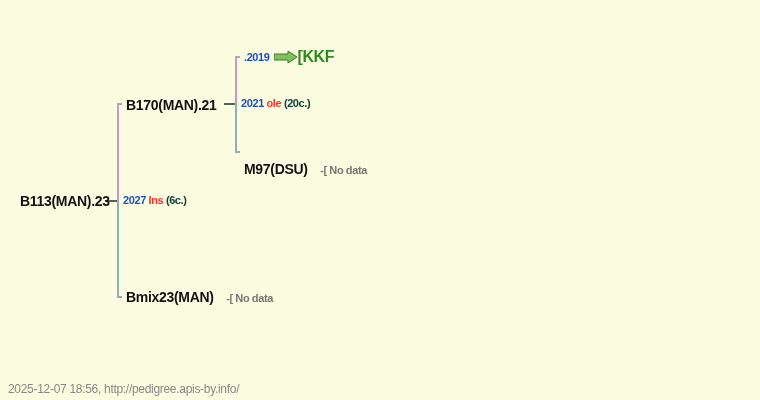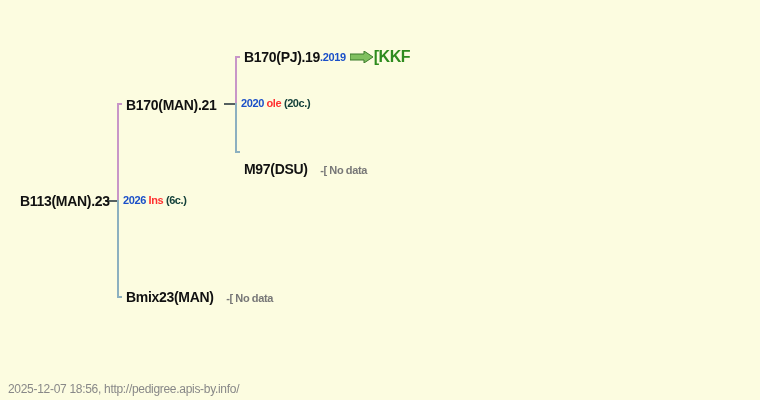--- a/index.html
+++ b/index.html
@@ -37,41 +37,40 @@
 <div class="hline" style="left:224px; top:103px; width:12px; background:#556060;"></div>
 <div class="vline" style="left:235px; top:56px; height:48px; background:#c896c8;"></div>
 <div class="vline" style="left:235px; top:103px; height:49px; background:#8cb0c0;"></div>
 <div class="hline" style="left:235px; top:56px; width:5px; background:#c896c8;"></div>
 <div class="hline" style="left:235px; top:151px; width:5px; background:#8cb0c0;"></div>
 
 <div class="abs" style="left:20px; top:192px;">
   <span class="name">B113(MAN).23</span>
 </div>
 <div class="abs meta" style="left:123px; top:194px;">
-  <span class="year">2026</span>
+  <span class="year">2027</span>
   <span class="ins">Ins</span>
   <span class="count">(6c.)</span>
 </div>
 
 <div class="abs" style="left:126px; top:96px;text-align:center;">
   <span class="name">B170(MAN).21</span>
 </div>
 <div class="abs meta" style="left:241px; top:97px;">
-  <span class="year">2020</span>
+  <span class="year">2021</span>
   <span class="ole">ole</span>
   <span class="count">(20c.)</span>
 </div>
 
 <div class="abs" style="left:126px; top:288px;">
   <span class="name">Bmix23(MAN)</span>
   <span class="nodata" style="margin-left:8px;">-[ No data</span>
 </div>
 
 <div class="abs" style="left:244px; top:48px; display:flex; align-items:center;">
-  <span class="name">B170(PJ).19</span>
   <span class="meta year" style="">.2019</span>
   <svg width="24" height="12" viewBox="0 0 24 12" style="margin-left:4px;">
     <path d="M0 3 H14 V0 L23 6 L14 12 V9 H0 Z" fill="#80c060" stroke="#3a7a2a" stroke-width="1"></path>
   </svg>
   <span class="kkf">[KKF</span>
 </div>
 
 <div class="abs" style="left:244px; top:160px;">
   <span class="name">M97(DSU)</span>
   <span class="nodata" style="margin-left:8px;">-[ No data</span>

